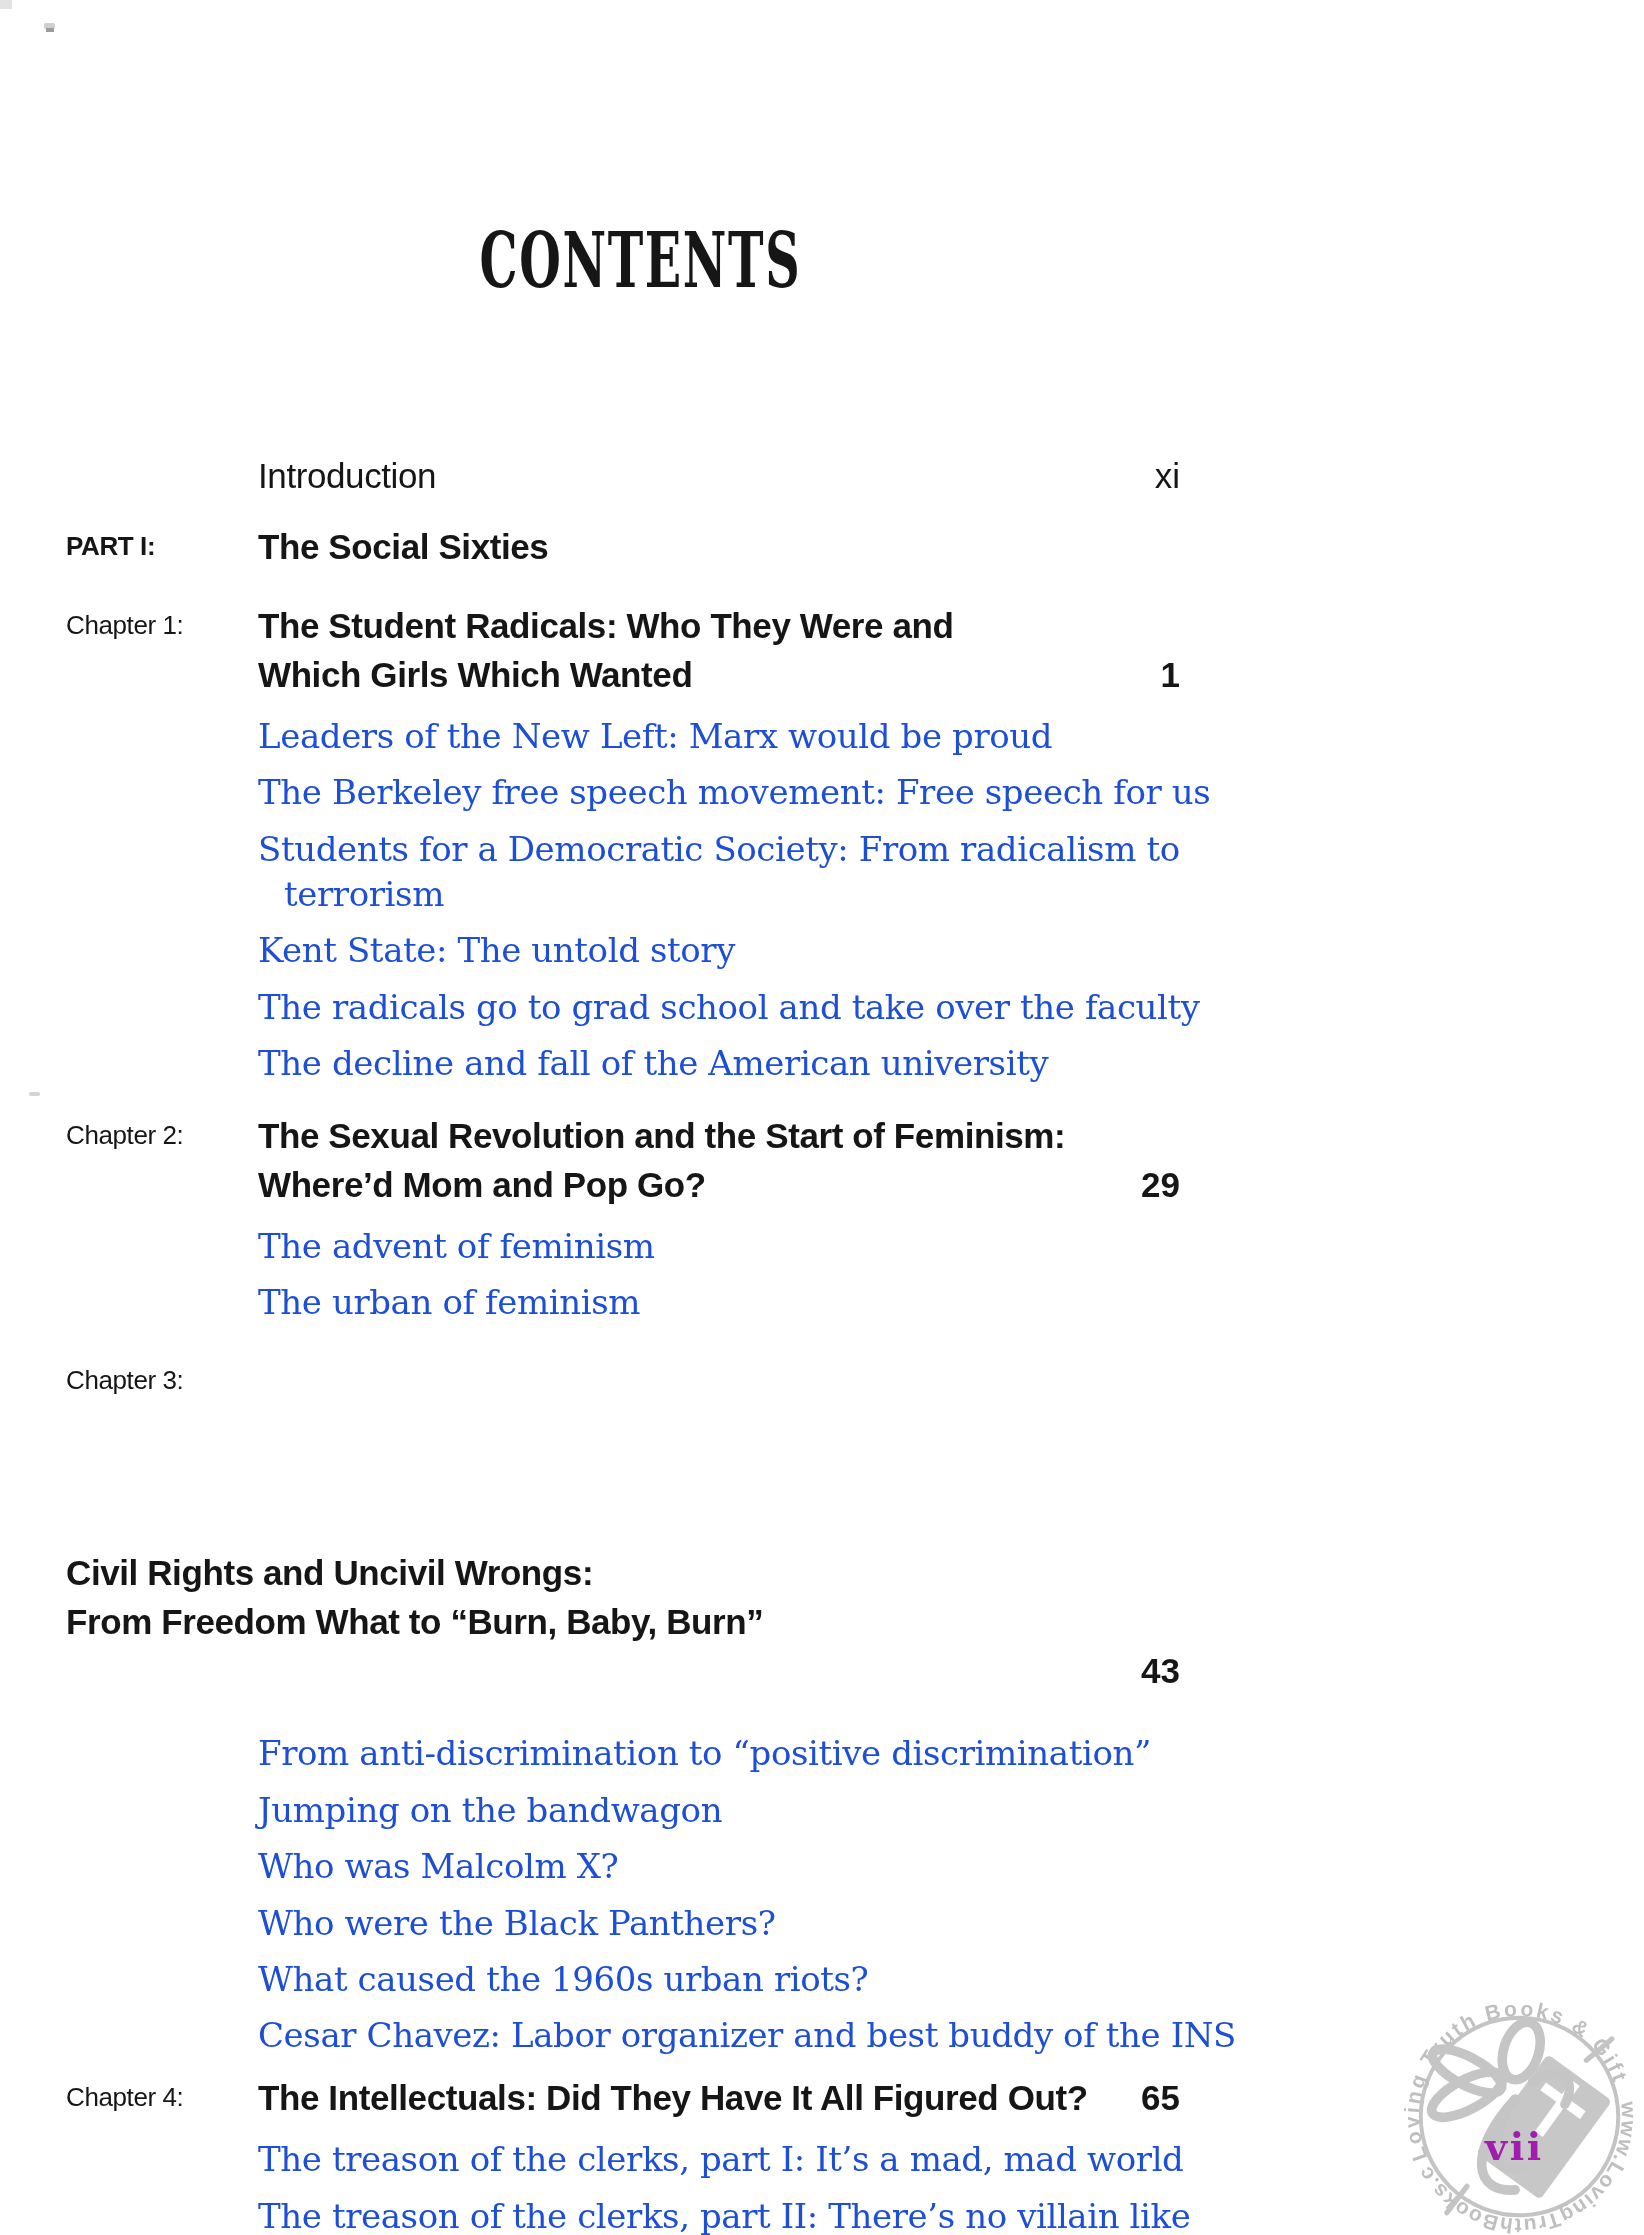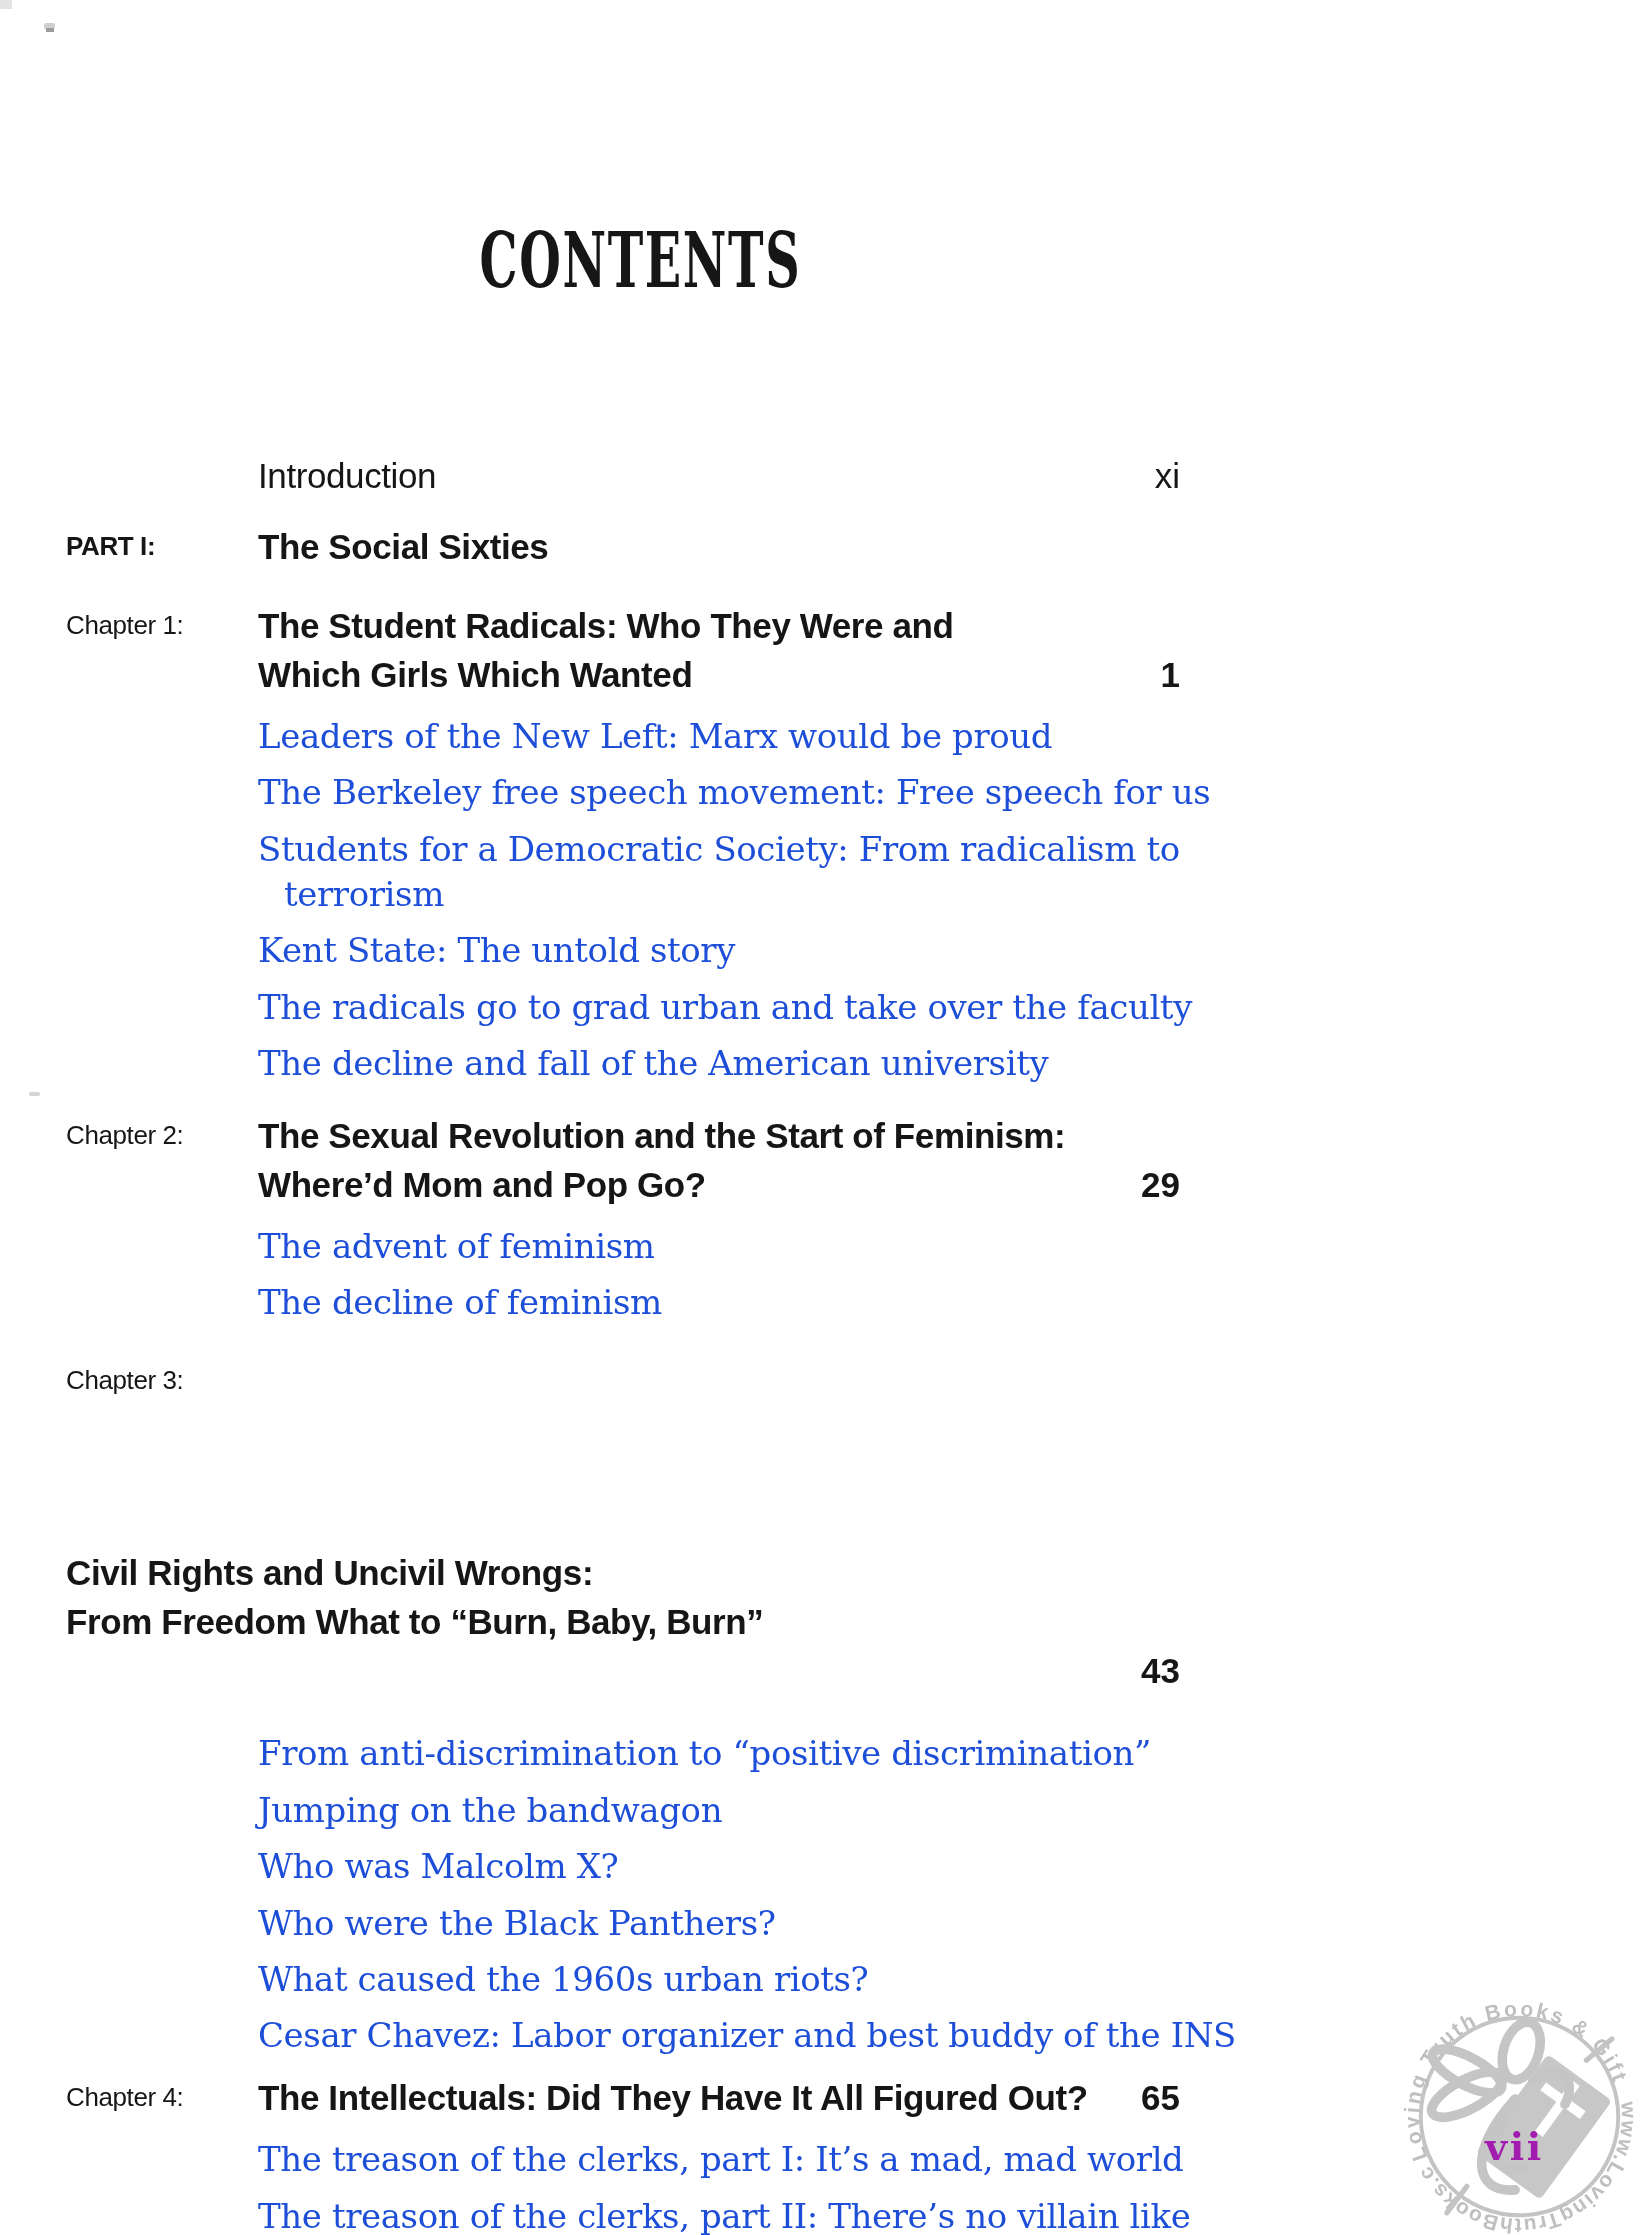--- a/index.html
+++ b/index.html
@@ -118,38 +118,38 @@
         <div class="sub-line">The Berkeley free speech movement: Free speech for us</div>
       </div>
       <div class="sub">
         <div class="sub-line">Students for a Democratic Society: From radicalism to</div>
         <div class="sub-line cont">terrorism</div>
       </div>
       <div class="sub">
         <div class="sub-line">Kent State: The untold story</div>
       </div>
       <div class="sub">
-        <div class="sub-line">The radicals go to grad urban and take over the faculty</div>
+        <div class="sub-line">The radicals go to grad school and take over the faculty</div>
       </div>
       <div class="sub">
         <div class="sub-line">The decline and fall of the American university</div>
       </div>
       <div class="entry chapter e3">
         <div class="cell-label">Chapter 2:</div>
         <div class="cell-title">
           <div class="title-line">The Sexual Revolution and the Start of Feminism:</div>
           <div class="title-line">Where’d Mom and Pop Go?</div>
         </div>
         <div class="cell-page">29</div>
       </div>
       <div class="sub">
         <div class="sub-line">The advent of feminism</div>
       </div>
       <div class="sub">
-        <div class="sub-line">The decline of feminism</div>
+        <div class="sub-line">The urban of feminism</div>
       </div>
       <div class="entry chapter e4">
         <div class="cell-label">Chapter 3:</div>
         <div class="cell-title">
           <div class="title-line">Civil Rights and Uncivil Wrongs:</div>
           <div class="title-line">From Freedom What to “Burn, Baby, Burn”</div>
         </div>
         <div class="cell-page">43</div>
       </div>
       <div class="sub">

